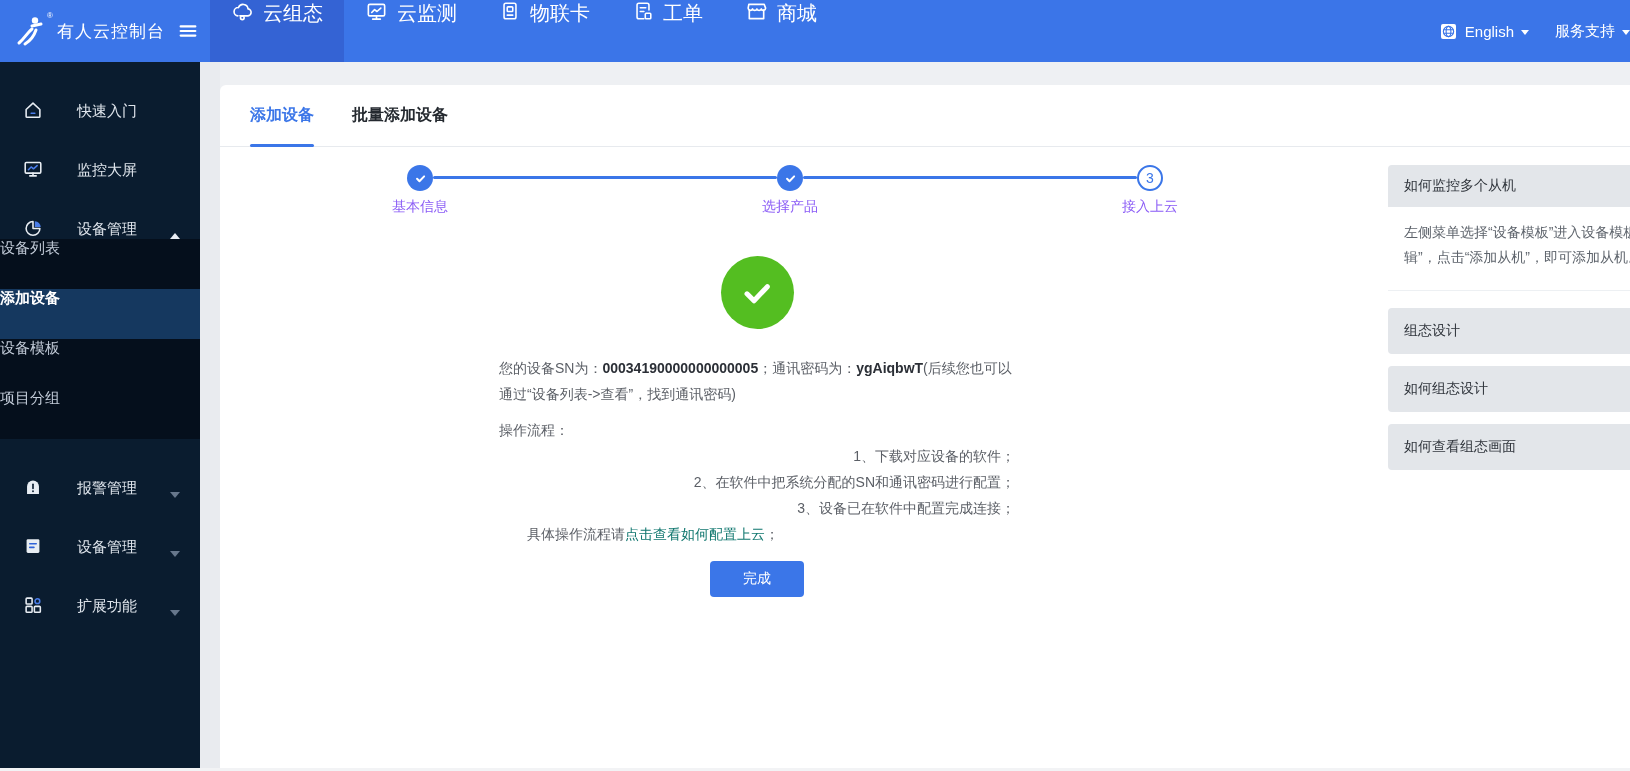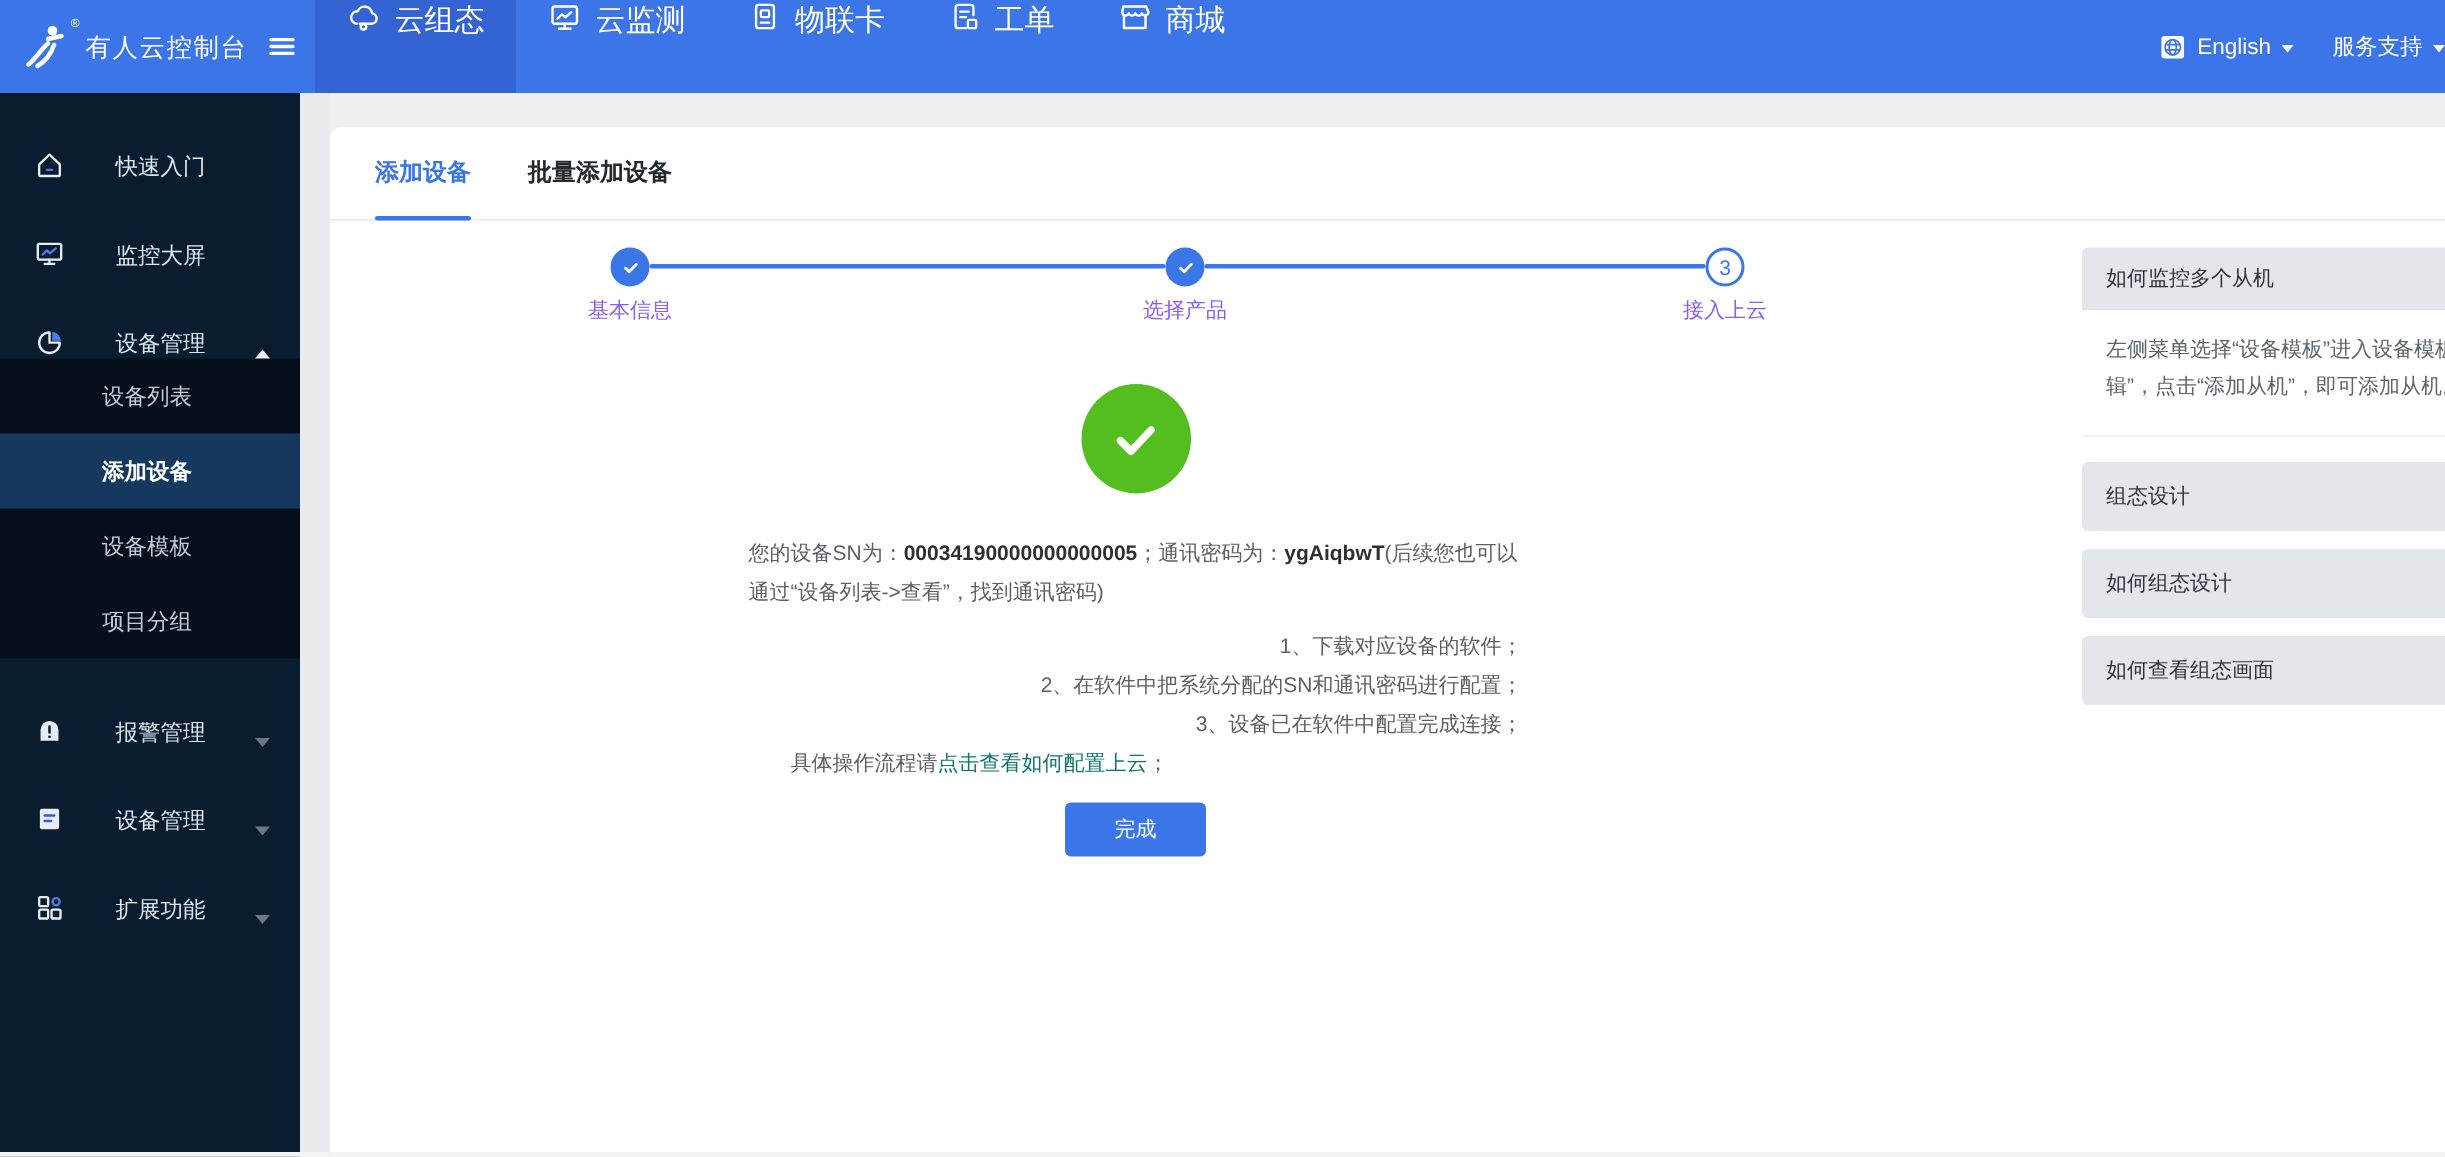--- a/index.html
+++ b/index.html
@@ -29,21 +29,21 @@
   .caret-down-white { width: 0; height: 0; border-left: 4.5px solid transparent; border-right: 4.5px solid transparent; border-top: 5.5px solid #fff; margin-top: 2px; }
 
   
   .sidebar { position: absolute; top: 62px; left: 0; bottom: 0; width: 200px; background: #0A1C2F; color: #DFE5EC; z-index: 5; }
   .side-item { height: 59px; display: flex; align-items: flex-end; padding: 0 20px 0 22px; font-size: 15px; cursor: pointer; gap: 18px; }
   .side-icon { width: 22px; margin-right: 15px; flex: none; }
   .side-caret { margin-left: auto; width: 0; height: 0; border-left: 5px solid transparent; border-right: 5px solid transparent; }
   .side-caret.down { border-top: 6px solid #67778C; }
   .side-caret.up { border-bottom: 6px solid #E9EDF4; }
   .submenu { background: #050F1C; }
-  .submenu-item { height: 50px; display: flex; align-items: center; padding-left: 68px; font-size: 15px; color: #C2CBD8; cursor: pointer; }
+  .submenu-item { height: 50px; display: flex; align-items: flex-start; font-size: 15px; color: #C2CBD8; cursor: pointer; }
   .submenu-item.active { background: #15385F; color: #fff; font-weight: bold; }
 
   .gutter { position: absolute; top: 62px; left: 200px; bottom: 0; width: 20px; background: #E9EBEF; z-index: 4; }
 
   
   .content { position: absolute; top: 62px; left: 220px; right: 0; bottom: 0; background: #EEF0F3; }
   .card { position: absolute; top: 23px; left: 0; right: 0; bottom: 0; background: #fff; border-radius: 6px 0 0 0; overflow: hidden; }
 
   .tabs { height: 62px; display: flex; gap: 38px; padding-left: 30px; border-bottom: 1px solid #E7EAEE; }
   .tab { display: flex; align-items: center; font-size: 16px; font-weight: bold; color: #24292F; position: relative; cursor: pointer; }
@@ -302,20 +302,21 @@
 
       <div class="success-circle">
         <svg viewBox="0 0 24 24" width="40" height="40" fill="none" stroke="#fff" stroke-width="3" stroke-linecap="round" stroke-linejoin="round">
             <path d="M6 12.5 l4.2 4.2 L18.2 8.2"></path>
           </svg>
       </div>
 
       <p class="result-text"><span>您的设备SN为：</span><b>00034190000000000005</b><span>；通讯密码为：</span><b>ygAiqbwT</b><span>(后续您也可以通过“设备列表-&gt;查看”，找到通讯密码)</span></p>
 
       <div class="flow">
+        <div>操作流程：</div>
         <div class="flow-step">1、下载对应设备的软件；</div>
         <div class="flow-step">2、在软件中把系统分配的SN和通讯密码进行配置；</div>
         <div class="flow-step">3、设备已在软件中配置完成连接；</div>
         <div class="flow-more"><span>具体操作流程请</span><span class="link">点击查看如何配置上云</span><span>；</span></div>
       </div>
 
       <button class="done-btn">完成</button>
     </div>
 
     <div class="help-panel">

